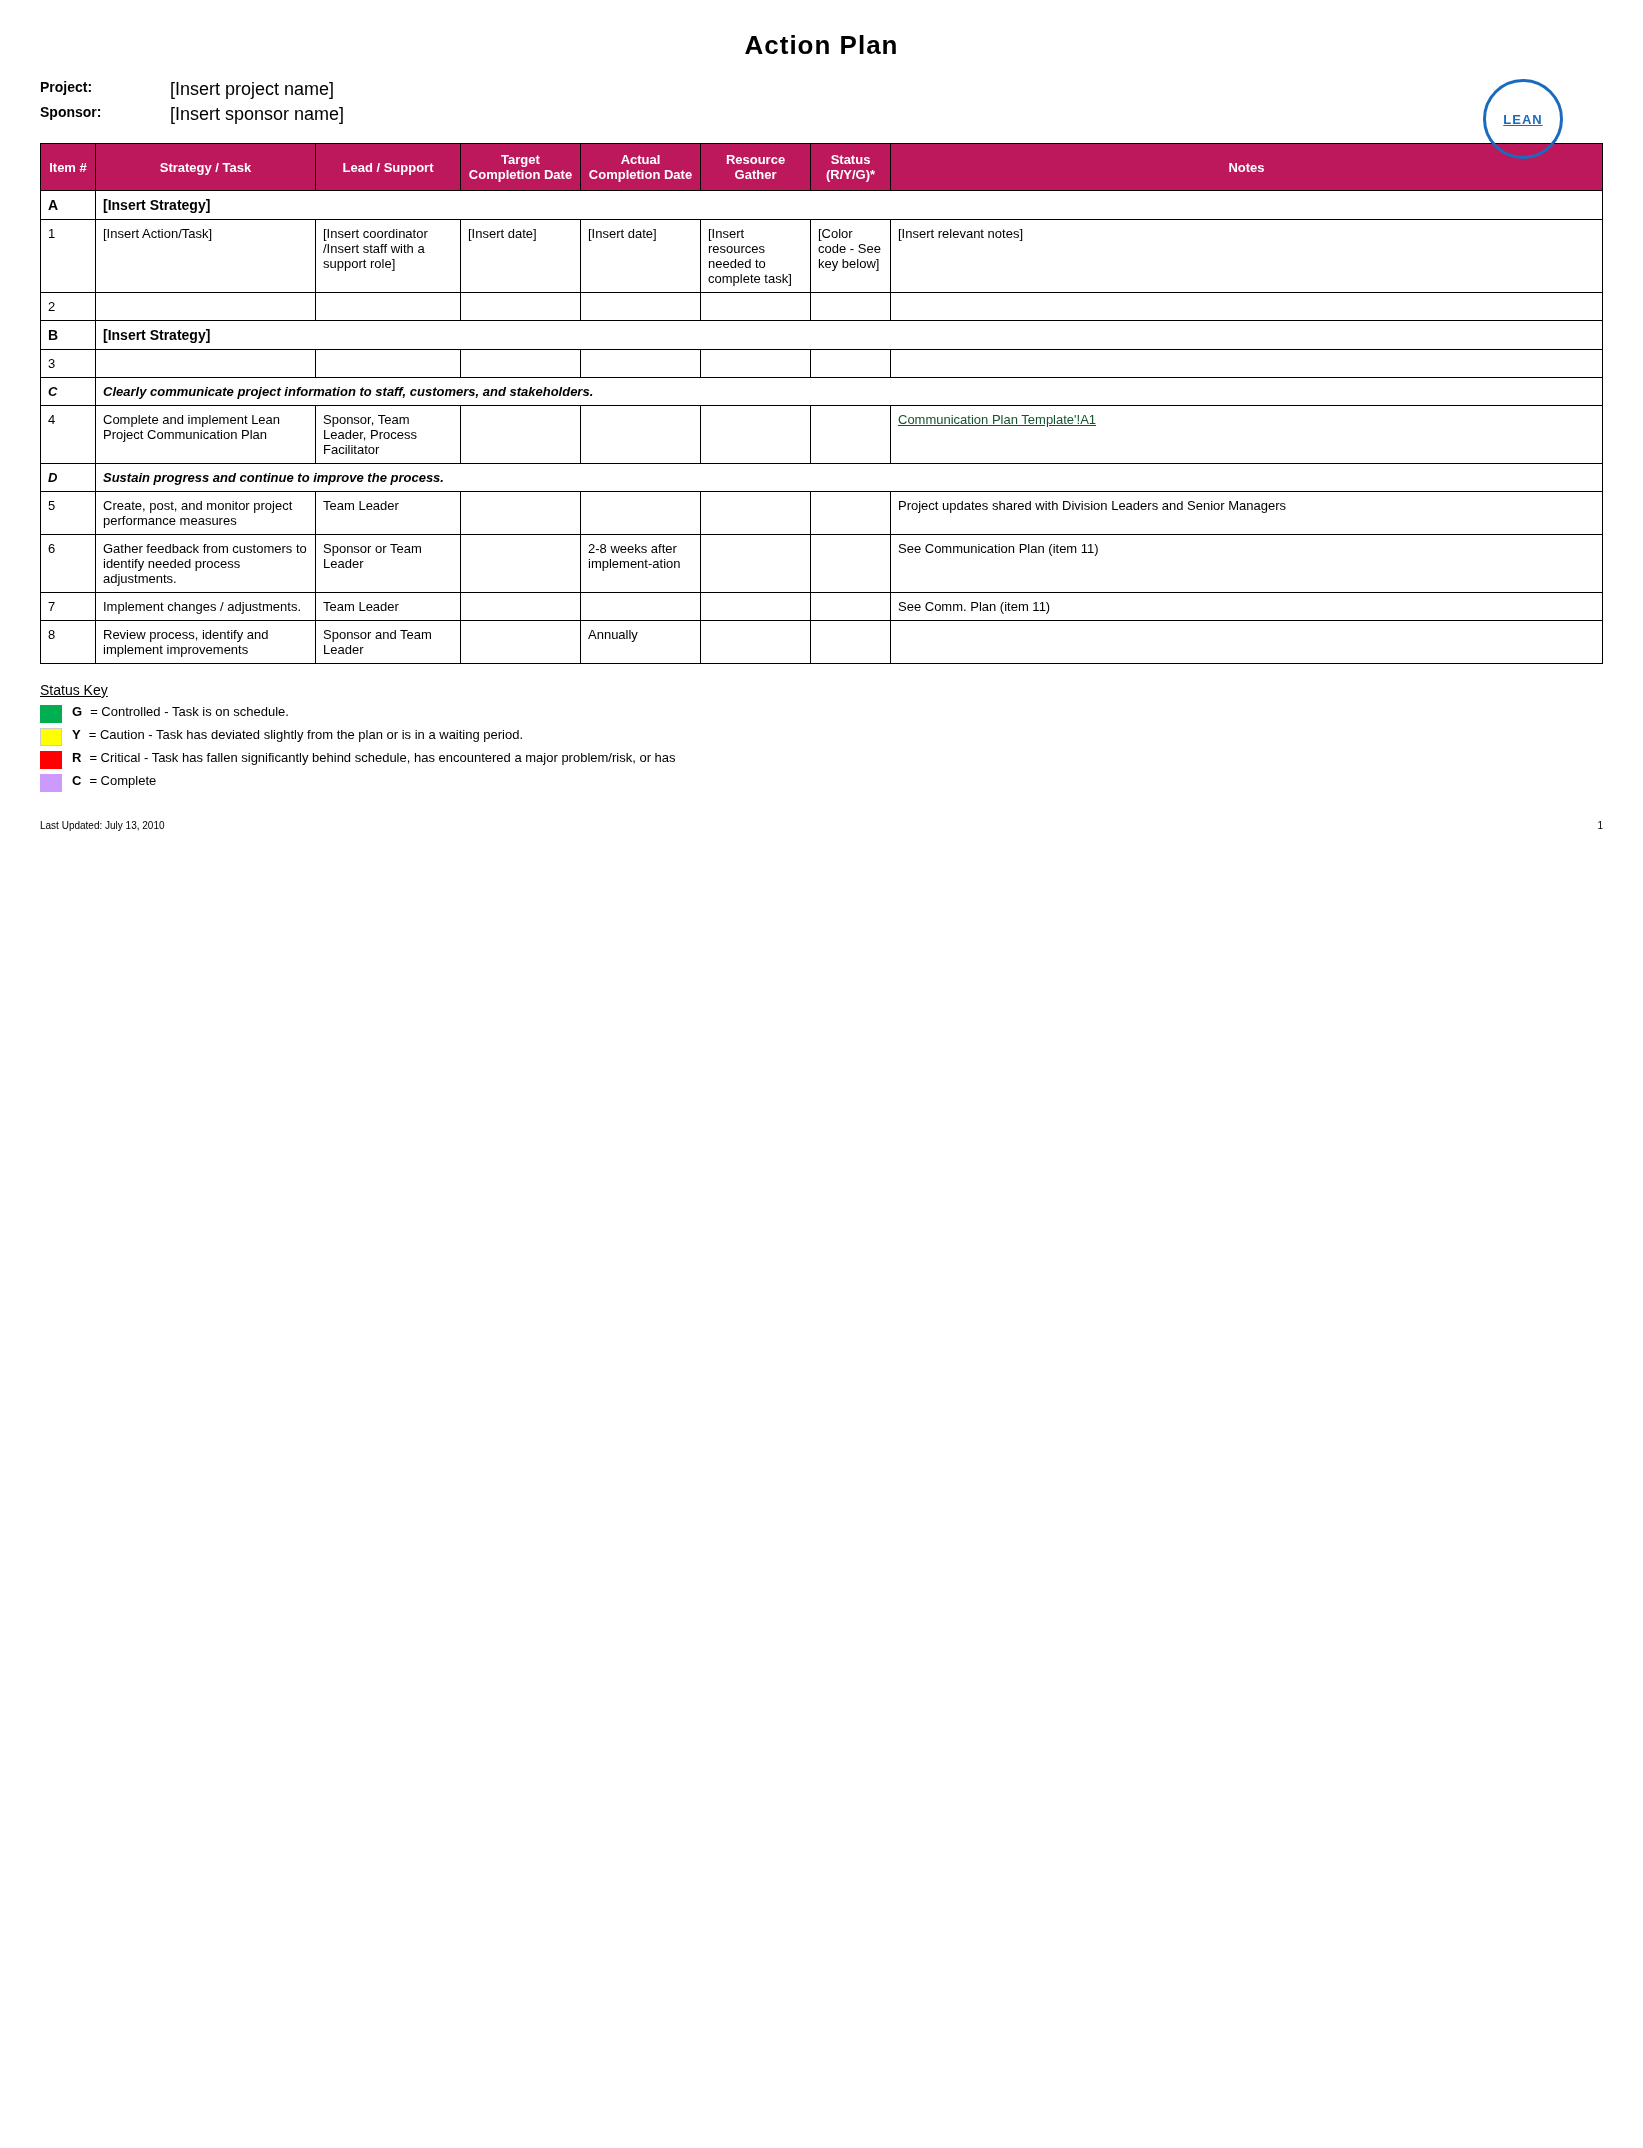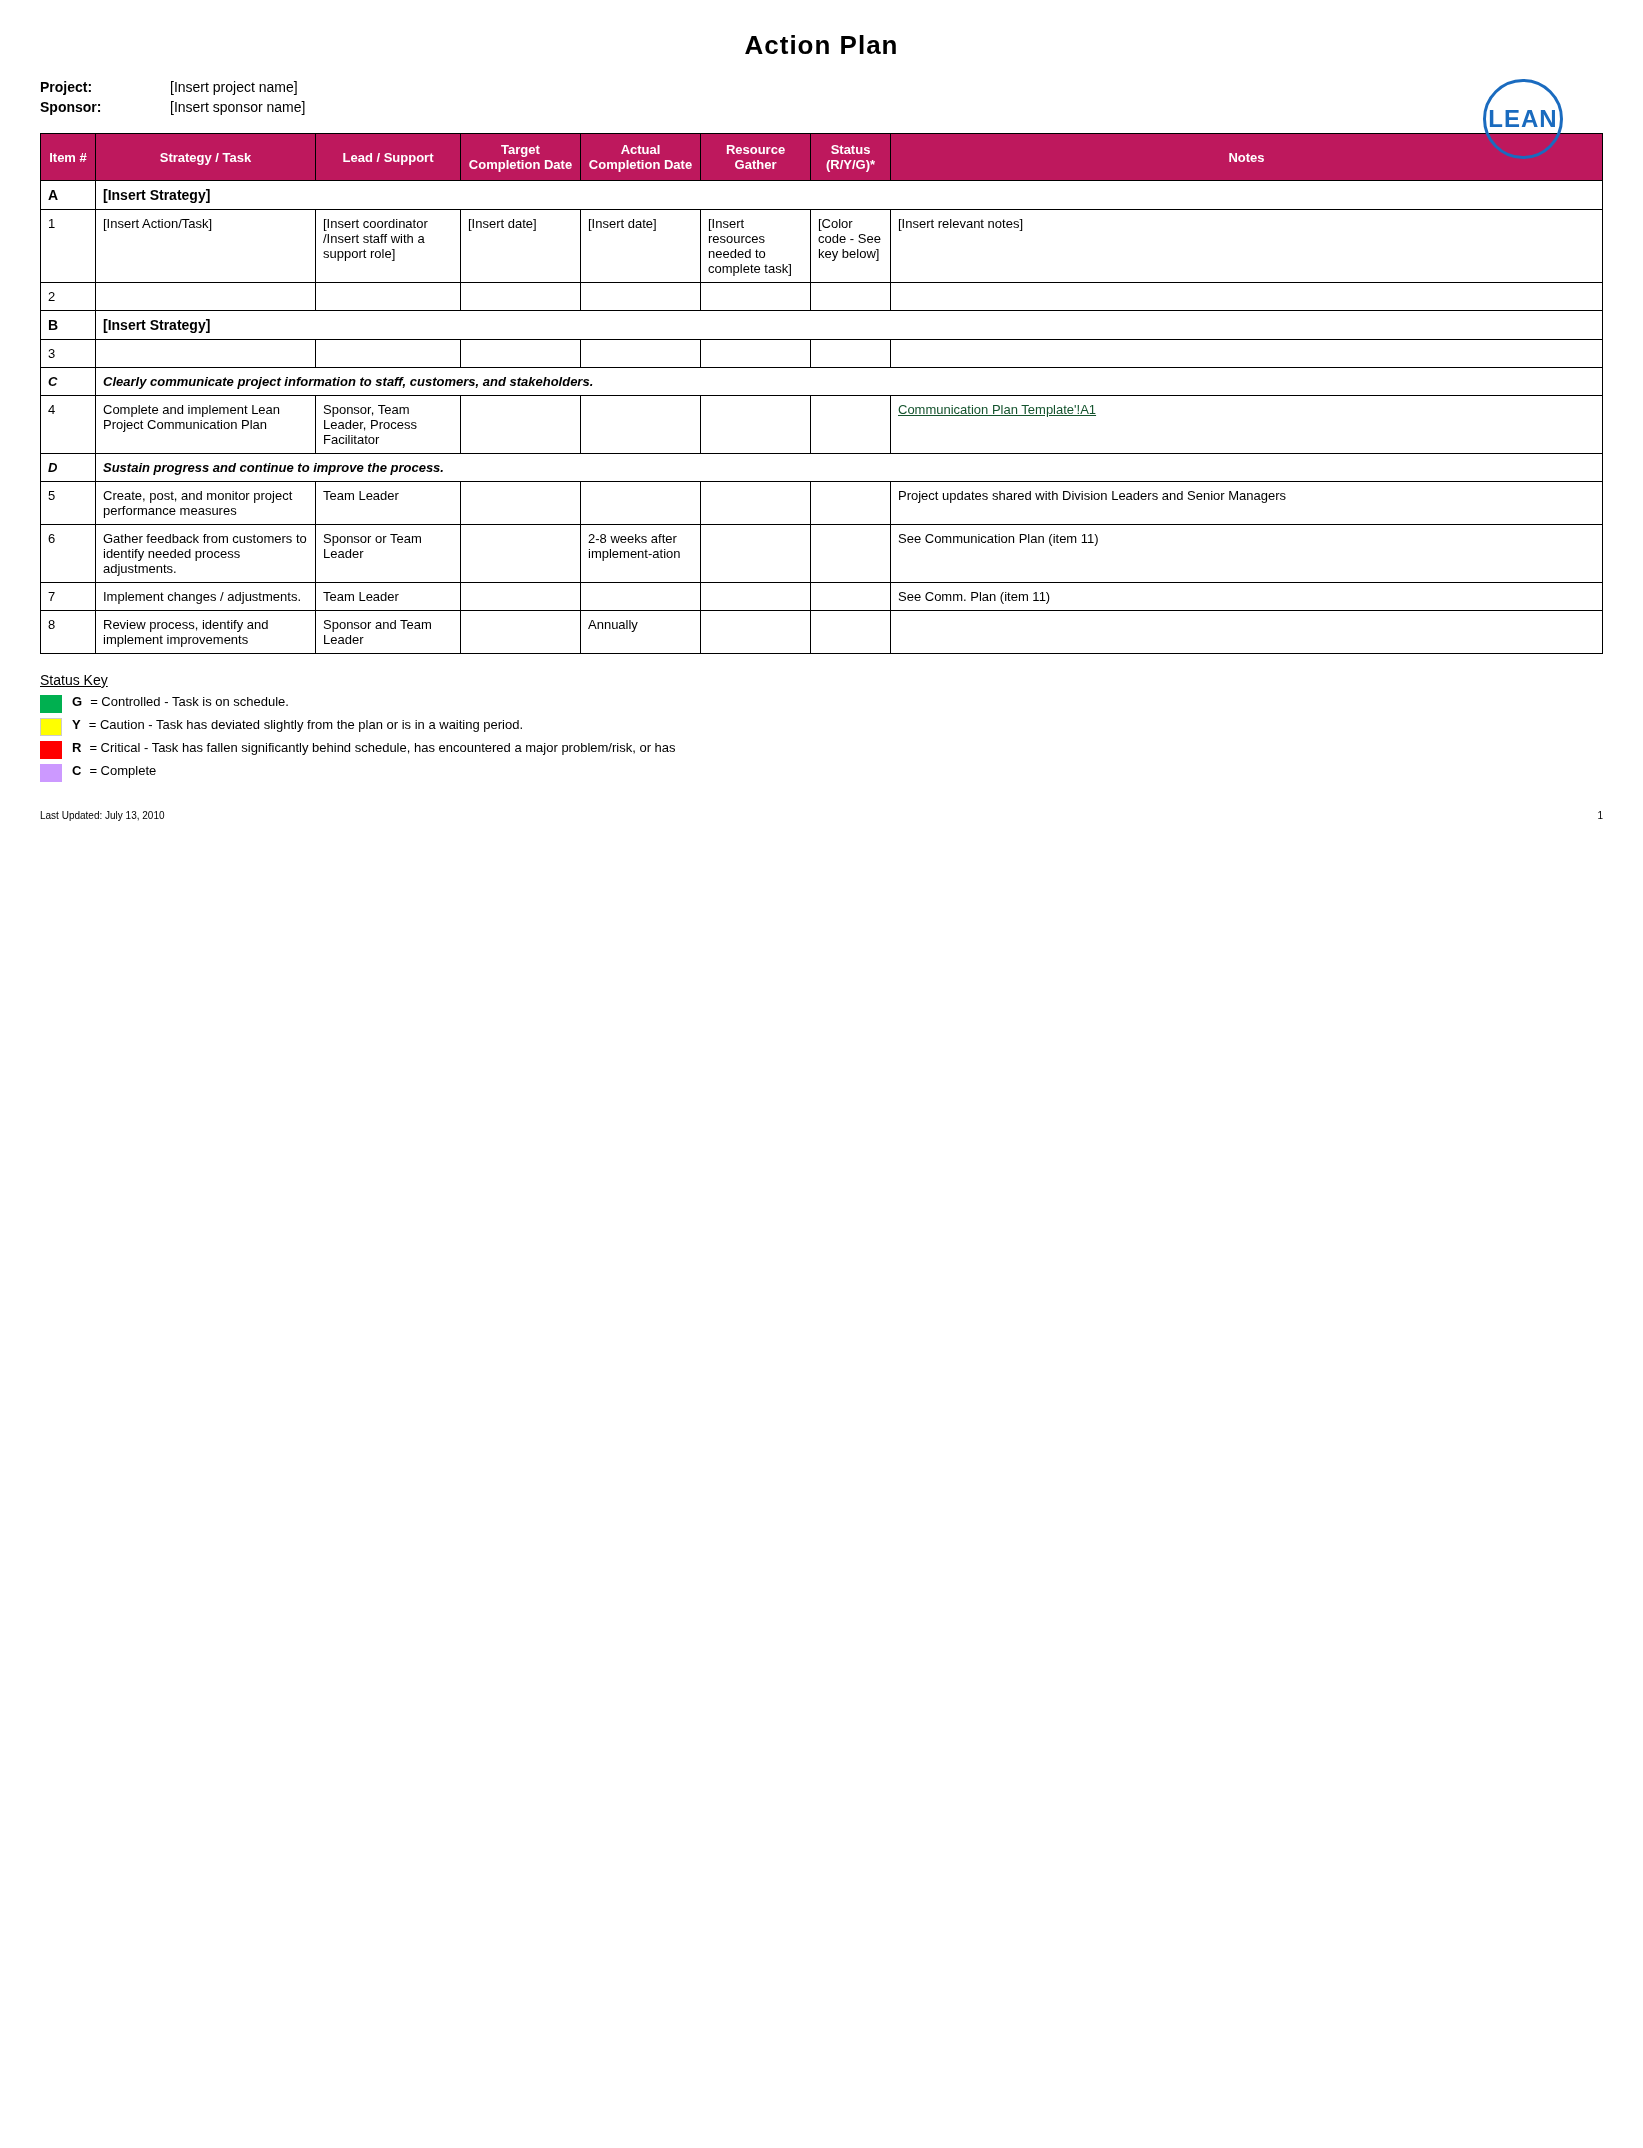--- a/index.html
+++ b/index.html
@@ -26,37 +26,38 @@
     .project-info .info-row {
       display: flex;
       margin-bottom: 4px;
     }
     .project-info .info-label {
       font-weight: bold;
       width: 130px;
       font-size: 14px;
     }
     .project-info .info-value {
-      font-size: 14px;
+      font-size: 18px;
     }
     .logo {
       position: absolute;
       top: 0;
       right: 40px;
       width: 80px;
       height: 80px;
       border-radius: 50%;
       border: 3px solid #1a6bbf;
       display: flex;
       align-items: center;
       justify-content: center;
-      font-size: 24px;
+      font-size: 13px;
       font-weight: bold;
       color: #1a6bbf;
       letter-spacing: 1px;
+      text-decoration: underline;
     }
     table {
       width: 100%;
       border-collapse: collapse;
       margin-top: 10px;
       table-layout: fixed;
     }
     thead tr th {
       background-color: #be185d;
       color: #fff;

